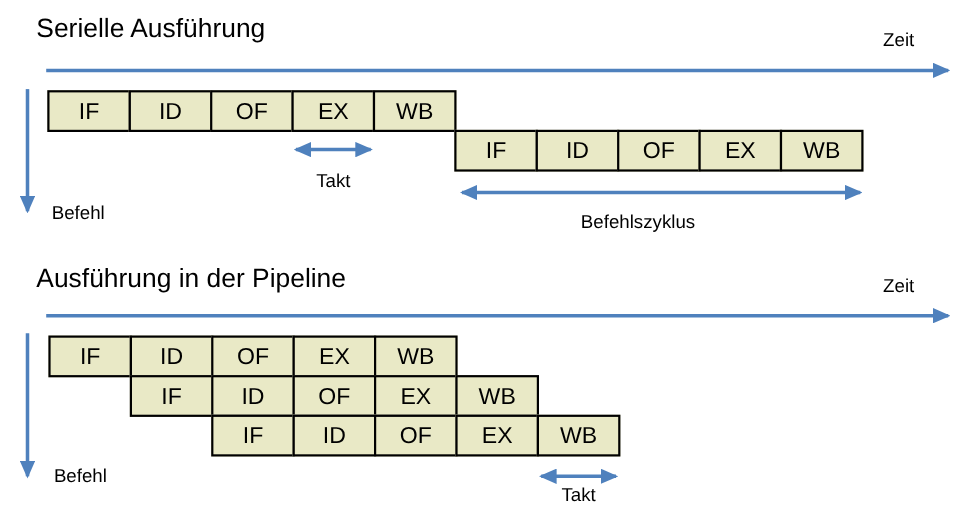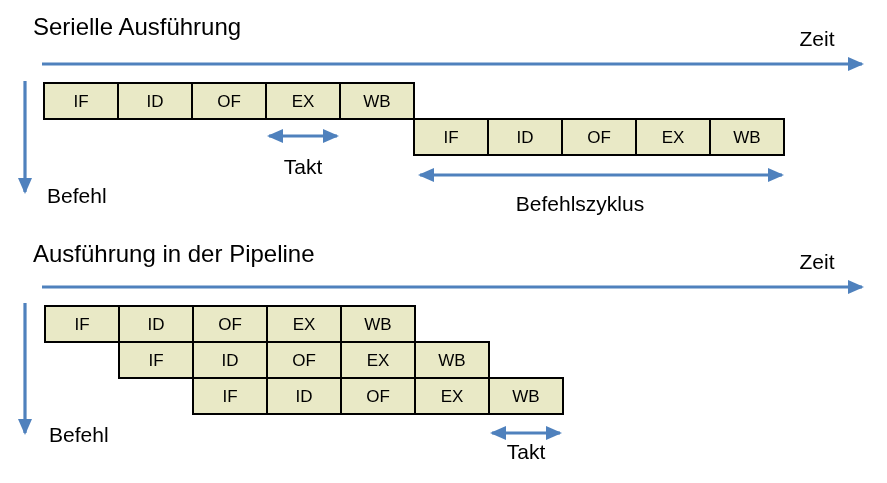--- a/index.html
+++ b/index.html
@@ -24,31 +24,31 @@
   }
   .arrow-line { stroke: var(--accent-blue); stroke-width: 3.2; fill: none; }
   .arrow-head { fill: var(--accent-blue); stroke: none; }
   .cell {
     position: absolute;
     width: 76px; height: 38px;
     box-sizing: border-box;
     border: 2px solid var(--box-border);
     background: var(--box-fill);
     display: flex; align-items: center; justify-content: center;
-    font-size: 17px;
+    font-size: 21px;
     line-height: 1;
   }
   .title {
     position: absolute;
     font-size: 24px;
     white-space: nowrap;
   }
   .label {
     position: absolute;
-    font-size: 21px;
+    font-size: 17px;
     white-space: nowrap;
   }
   .label.centered { text-align: center; }
 </style>
 </head>
 <body>
 
 <svg class="overlay" viewBox="0 0 887 483" xmlns="http://www.w3.org/2000/svg" aria-hidden="true">
   <defs>
     <marker id="ah" viewBox="0 0 16 14" refX="14" refY="7" markerWidth="16" markerHeight="14" orient="auto-start-reverse" markerUnits="userSpaceOnUse">

